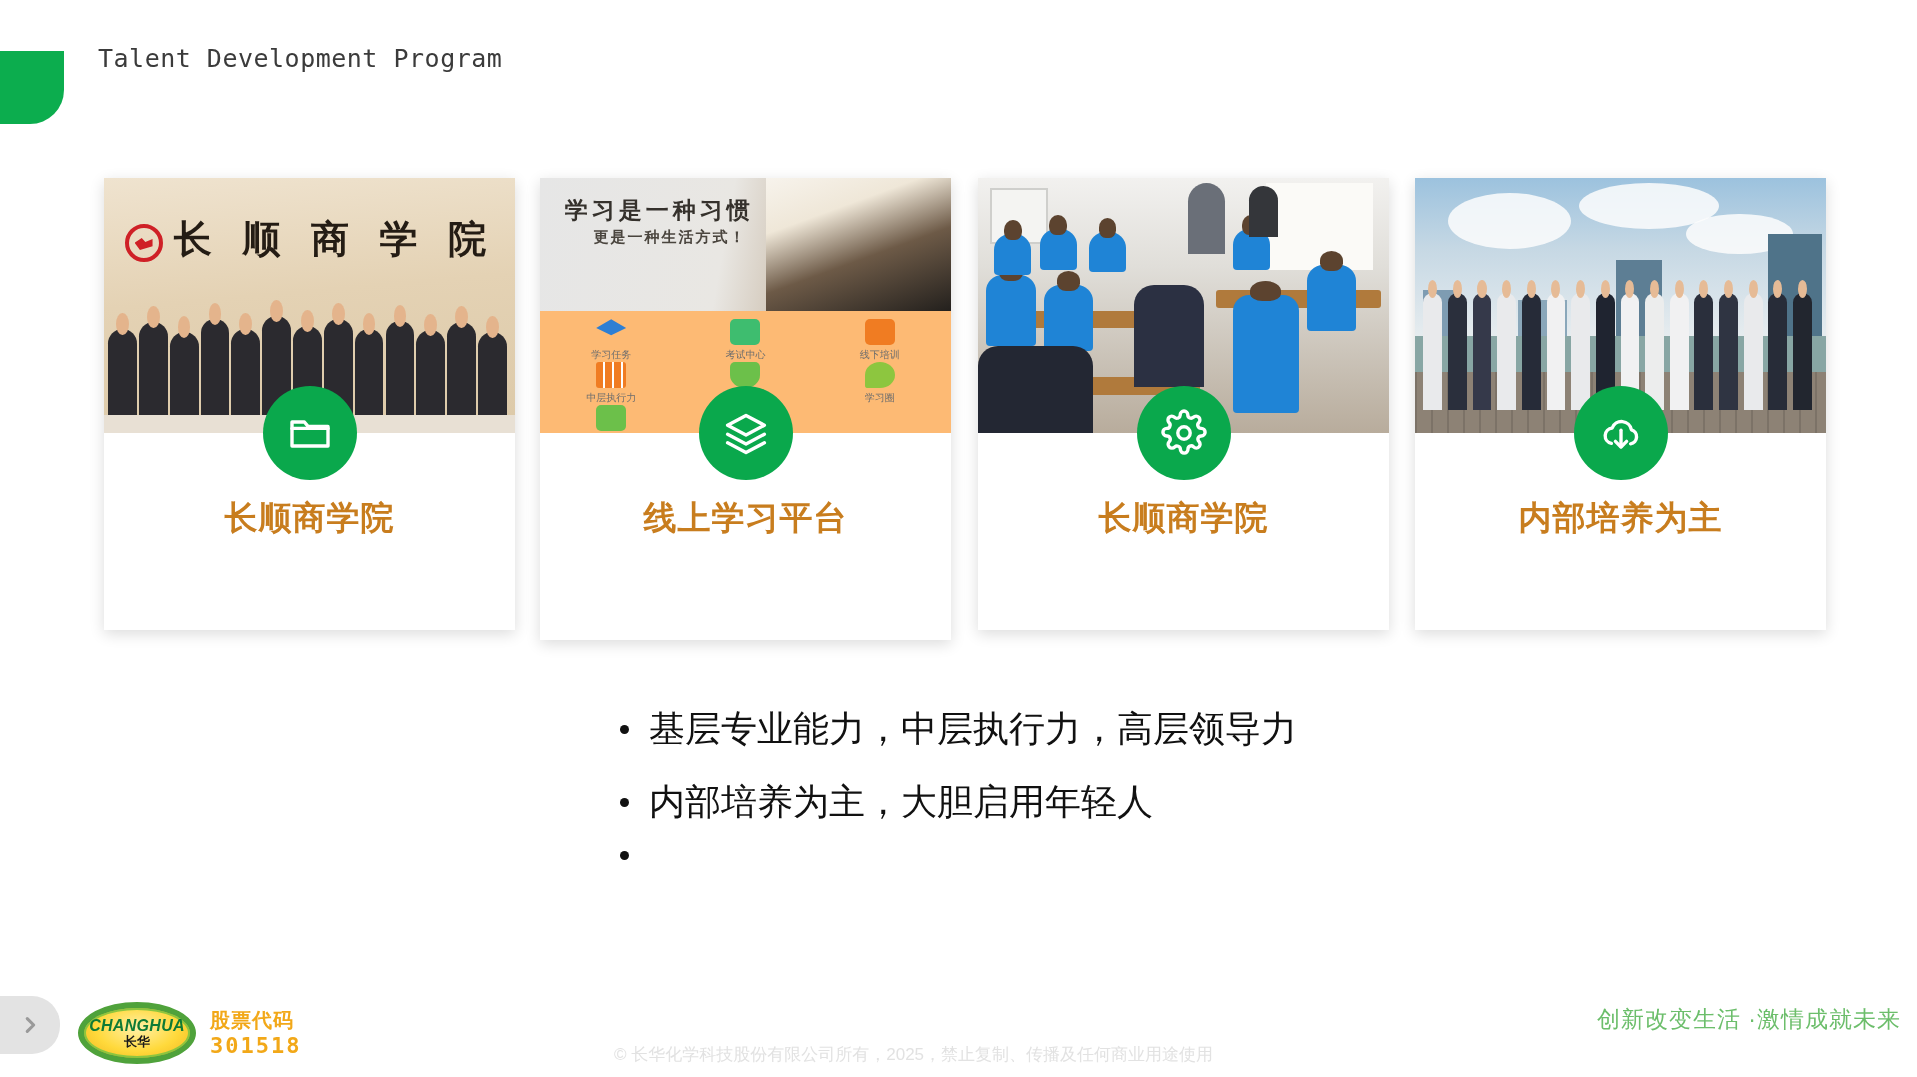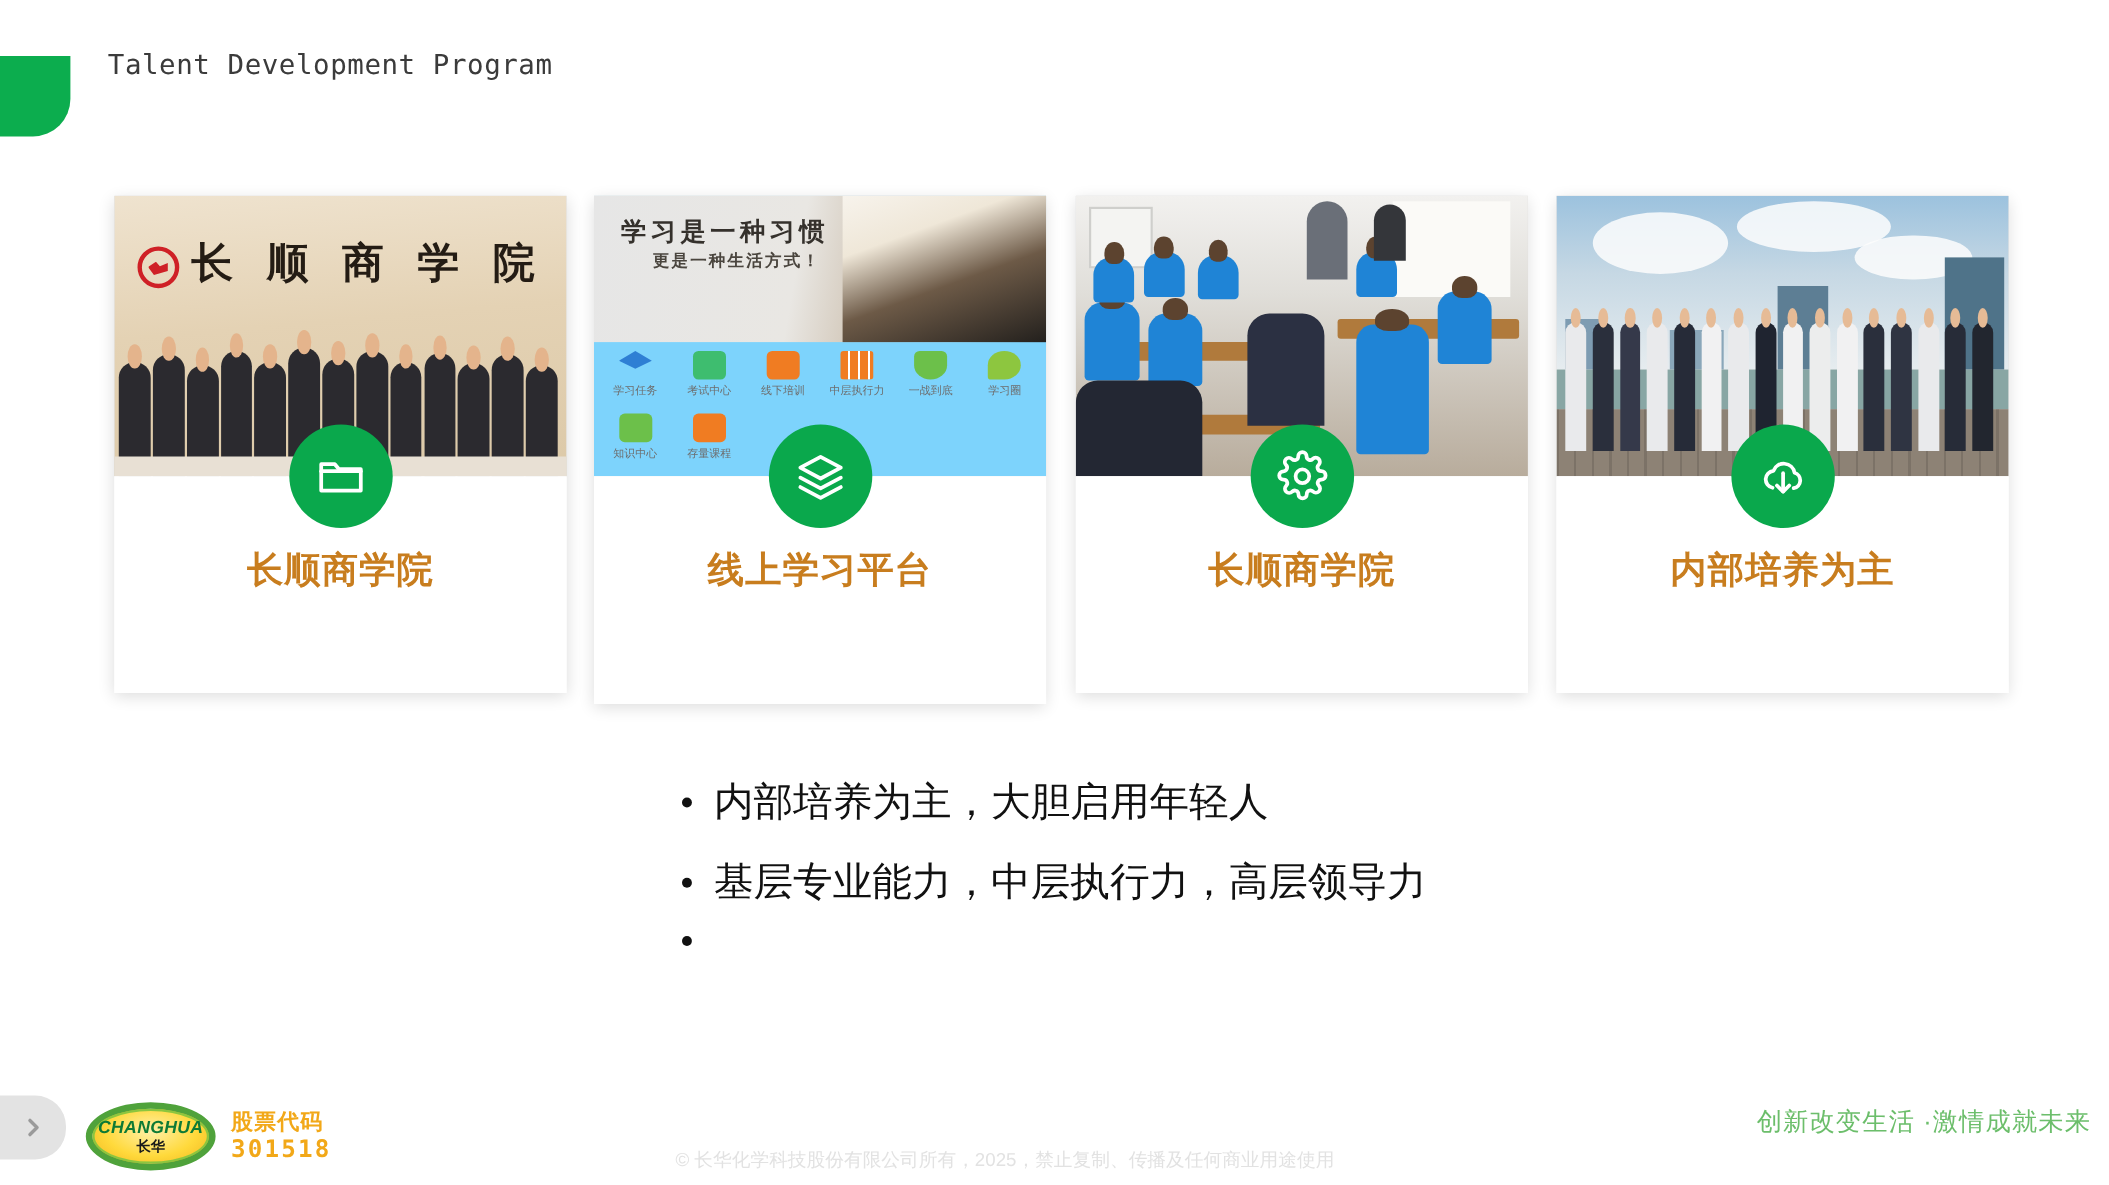--- a/index.html
+++ b/index.html
@@ -77,31 +77,31 @@
     clip-path: polygon(0 40%,40% 0,60% 35%,100% 10%,100% 70%,30% 100%);}
   .p1-cal { position:absolute; left:17%; top:14%; width:76%; display:flex; justify-content:space-between;
     font-family:"Liberation Serif",serif; font-size:38px; color:#241c14; font-weight:700; }
   .p1-people { position:absolute; left:0; right:0; bottom:0; height:62%; }
   .p1-people i { position:absolute; bottom:0; width:7%; background:#2b2a2f; border-radius:18px 18px 0 0; }
   .p1-people i::before { content:""; position:absolute; left:28%; top:-16px; width:44%; height:22px;
     background:#e4b48c; border-radius:50%; }
   .p1-floor { position:absolute; left:0; right:0; bottom:0; height:7%; background:#e8e0d4; }
 
   
-  .p2 { position:absolute; inset:0; background:#7dd3fc; }
+  .p2 { position:absolute; inset:0; background:#fdba74; }
   .p2-banner { position:absolute; left:0; right:0; top:0; height:52%;
     background: linear-gradient(100deg,#e6e6e6 0%,#e9e7e3 45%,#cfc3b3 62%,#f2efe6 80%,#2f2b28 100%); }
   .p2-banner .bimg { position:absolute; right:0; top:0; width:45%; height:100%;
     background: linear-gradient(160deg,#f7f3ec 0%,#efe7d8 28%,#6d5a47 58%,#23201d 100%); }
   .p2-b1 { position:absolute; left:6%; top:13%; font-family:"Liberation Sans",sans-serif;
     font-weight:700; font-size:23px; color:#35312c; letter-spacing:4px; }
   .p2-b2 { position:absolute; left:13%; top:38%; font-family:"Liberation Sans",sans-serif;
     font-weight:700; font-size:15px; color:#4a453e; letter-spacing:2px; }
   .p2-grid { position:absolute; left:0; right:0; top:53%; bottom:0; display:grid;
-    grid-template-columns: repeat(6,1fr); grid-template-rows: repeat(2,1fr); padding:6px 4px 0; }
+    grid-template-columns: repeat(3,1fr); grid-template-rows: repeat(2,1fr); padding:6px 4px 0; }
   .p2-cell { display:flex; flex-direction:column; align-items:center; justify-content:flex-start; gap:3px; }
   .p2-ic { width:30px; height:26px; border-radius:5px; position:relative; }
   .p2-lbl { font-size:10px; color:#6d6d6d; font-family:"Liberation Sans",sans-serif; }
 
   
   .p3 { position:absolute; inset:0; background: linear-gradient(180deg,#f2f1ef 0%,#e0ded9 35%,#b8ac9c 100%); }
   .p3-win { position:absolute; right:4%; top:2%; width:26%; height:34%; background:#fbfaf7; }
   .p3-board { position:absolute; left:3%; top:4%; width:14%; height:22%; background:#f4f4f2; border:2px solid #cfcfcc; }
   .p3-desk { position:absolute; height:7%; background:#b07a3c; border-radius:3px; }
   .p3-w { position:absolute; background:#1F84D6; border-radius:16px 16px 4px 4px; }
@@ -351,25 +351,25 @@
       <div class="card-title" style="top:318px;">内部培养为主</div>
     </div>
 
   </div>
 
   <div class="talent">
     <div class="talent-row">
       <div class="bullets">
         <div class="bullet">
           <span class="dot"></span>
-          <span>内部培养为主，大胆启用年轻人</span>
+          <span>基层专业能力，中层执行力，高层领导力</span>
         </div>
         <div class="bullet">
           <span class="dot"></span>
-          <span>基层专业能力，中层执行力，高层领导力</span>
+          <span>内部培养为主，大胆启用年轻人</span>
         </div>
         <div class="bullet">
           <span class="dot"></span>
         </div>
       </div>
     </div>
   </div>
 
   <div class="side-arrow">
     <svg viewBox="0 0 24 24" fill="none" stroke="#9A9A9A" stroke-width="3.4" stroke-linecap="round" stroke-linejoin="round">

